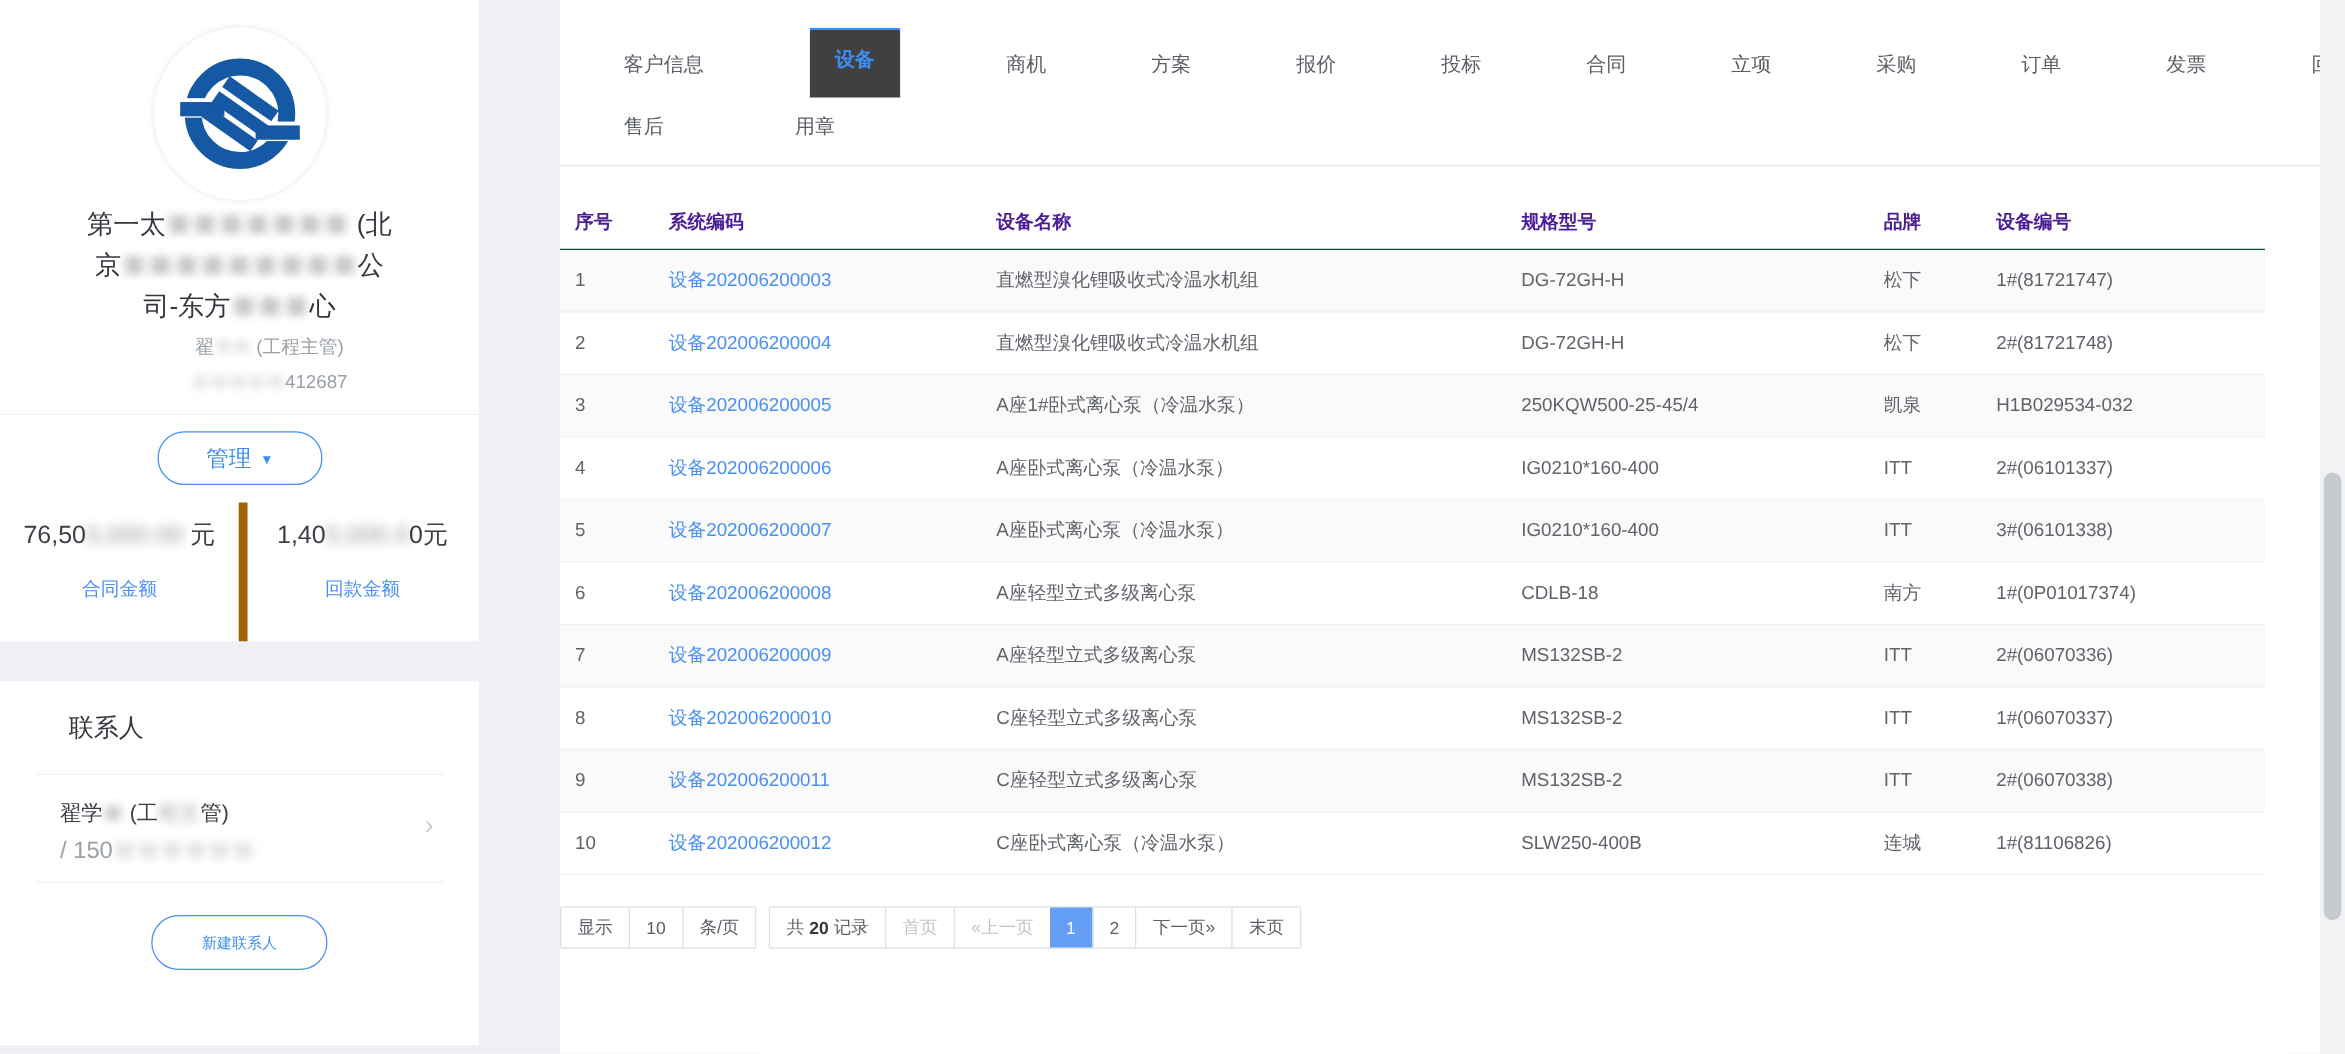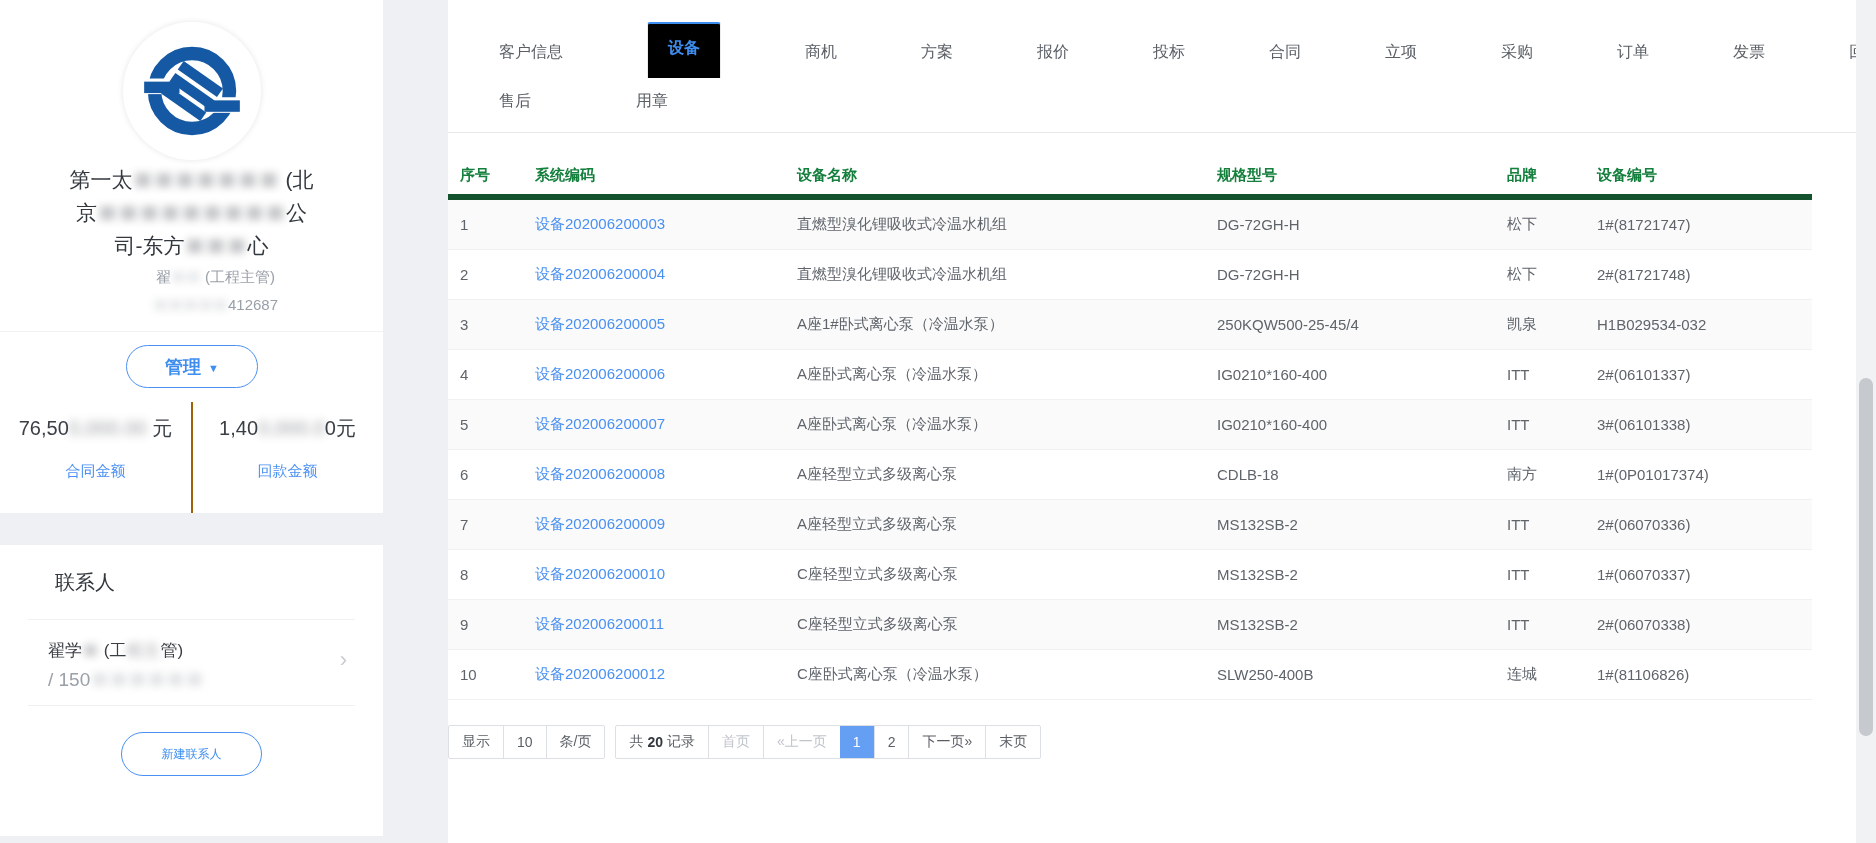--- a/index.html
+++ b/index.html
@@ -8,25 +8,25 @@
   .card{position:absolute;background:#fff;}
 
   
   #side1{left:0;top:0;width:383px;height:513px;}
   .avatar{position:absolute;left:123px;top:22px;width:138px;height:138px;border-radius:50%;background:#fff;box-shadow:0 0 6px rgba(0,0,0,.10);display:flex;align-items:center;justify-content:center;}
   .companyName{position:absolute;left:18px;top:163px;width:347px;text-align:center;font-size:21px;line-height:33px;color:#33383f;}
   .subline{position:absolute;left:0;width:383px;text-align:center;color:#9aa0a8;font-size:15px;padding-left:48px;}
   #owner{top:268px;} #ophone{top:296px;}
   .hdiv{position:absolute;left:0;width:383px;border-top:1px solid #f0f1f3;}
   .pill{border:1px solid #4a90f2;border-radius:22px;background:#fff;color:#3e8ef0;display:flex;align-items:center;justify-content:center;cursor:pointer;}
-  #manageBtn{position:absolute;left:126px;top:345px;width:132px;height:43px;font-size:18px;font-weight:bold;gap:7px;}
+  #manageBtn{position:absolute;left:126px;top:345px;width:132px;height:43px;font-size:18px;font-weight:normal;gap:7px;}
   .caret{font-size:11px;transform:translateY(1px);}
   #stats{position:absolute;left:0;top:402px;width:383px;height:111px;display:flex;}
   .statCol{width:191px;padding-top:13px;text-align:center;}
-  .statCol+.statCol{border-left:2px solid #a16207;}
+  .statCol+.statCol{border-left:7px solid #a16207;}
   .statVal{font-size:20px;line-height:27px;color:#3a3f46;width:156px;margin:0 auto;word-break:break-all;}
   .statLbl{margin-top:20px;font-size:15px;color:#4a90f2;display:inline-block;cursor:pointer;}
   .redacted{filter:blur(4px);opacity:.5;}
 
   
   #side2{left:0;top:545px;width:383px;height:291px;}
   #contactsTitle{position:absolute;left:55px;top:24px;font-size:20px;color:#33383f;}
   #cdiv1{top:74px;left:28px;width:327px;border-top:1px solid #f0f1f3;position:absolute;}
   #cdiv2{top:160px;left:28px;width:327px;border-top:1px solid #f0f1f3;position:absolute;}
   #contactItem{position:absolute;left:28px;top:84px;width:327px;height:68px;cursor:pointer;}
@@ -35,26 +35,26 @@
   .chev{position:absolute;right:8px;top:20px;color:#c9ccd2;font-size:22px;line-height:22px;}
   #newContactBtn{position:absolute;left:121px;top:187px;width:141px;height:44px;font-size:12px;font-weight:normal;}
 
   
   #main{left:448px;top:0;width:1408px;height:843px;}
   #tabbar{position:absolute;left:0;top:0;width:1408px;height:133px;border-bottom:1px solid #e8e9eb;}
   .tabrow{display:flex;align-items:flex-end;padding-left:11px;}
   #trow1{height:78px;}
   #trow2{height:46px;align-items:center;gap:21px;}
   .tab{font-size:16px;color:#5a5f66;margin-right:44px;padding:15px 0;cursor:pointer;white-space:nowrap;margin-left:40px;}
-  .tab.active{border:1px solid #ececee;border-top:2px solid #3e8ef0;border-bottom:none;border-radius:3px 3px 0 0;padding:14px 20px 19px 20px;color:#3e8ef0;font-weight:bold;background:#000000;}
+  .tab.active{border:1px solid #ececee;border-top:2px solid #3e8ef0;border-bottom:none;border-radius:3px 3px 0 0;padding:14px 20px 19px 20px;color:#3e8ef0;font-weight:bold;background:#404040;}
 
   
   #tableWrap{position:absolute;left:0;top:156px;width:1364px;}
   .grid6{display:grid;grid-template-columns:75px 262px 420px 290px 90px 227px;align-items:center;}
-  #thead{height:44px;border-bottom:6px solid #14532d;font-size:15px;font-weight:bold;color:#15803d;}
+  #thead{height:44px;border-bottom:1px solid #14532d;font-size:15px;font-weight:bold;color:#4c1d95;}
   #thead>div{padding-left:12px;}
   .trow{height:50px;border-bottom:1px solid #f0f1f3;font-size:15px;color:#606archars5b6c;color:#5f646b;}
   .trow:nth-child(odd){background:#fafafa;}
   .trow>div{padding-left:12px;overflow:hidden;white-space:nowrap;}
   .codeLink{color:#4a90f2;cursor:pointer;}
 
   
   #pagerBar{position:absolute;left:0;top:725px;height:34px;display:flex;gap:10px;font-size:14px;color:#5a5f66;}
   .pgroup{display:inline-flex;border:1px solid #dcdfe4;border-radius:2px;height:34px;align-items:stretch;background:#fff;}
   .pcell{display:flex;align-items:center;padding:0 13px;border-left:1px solid #dcdfe4;cursor:pointer;white-space:nowrap;}

